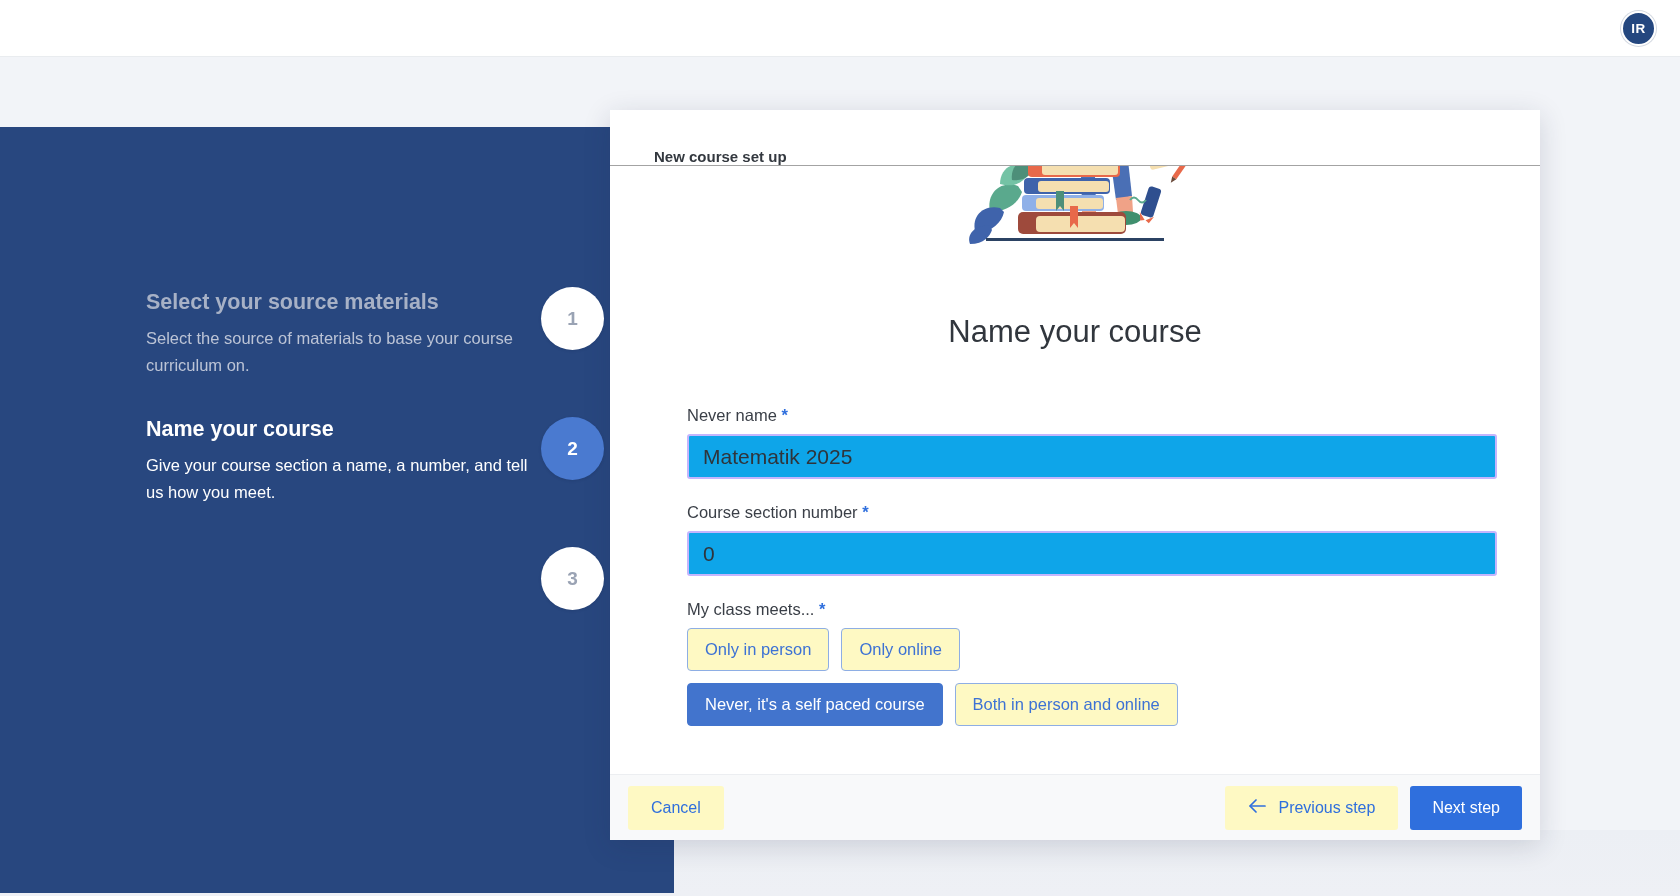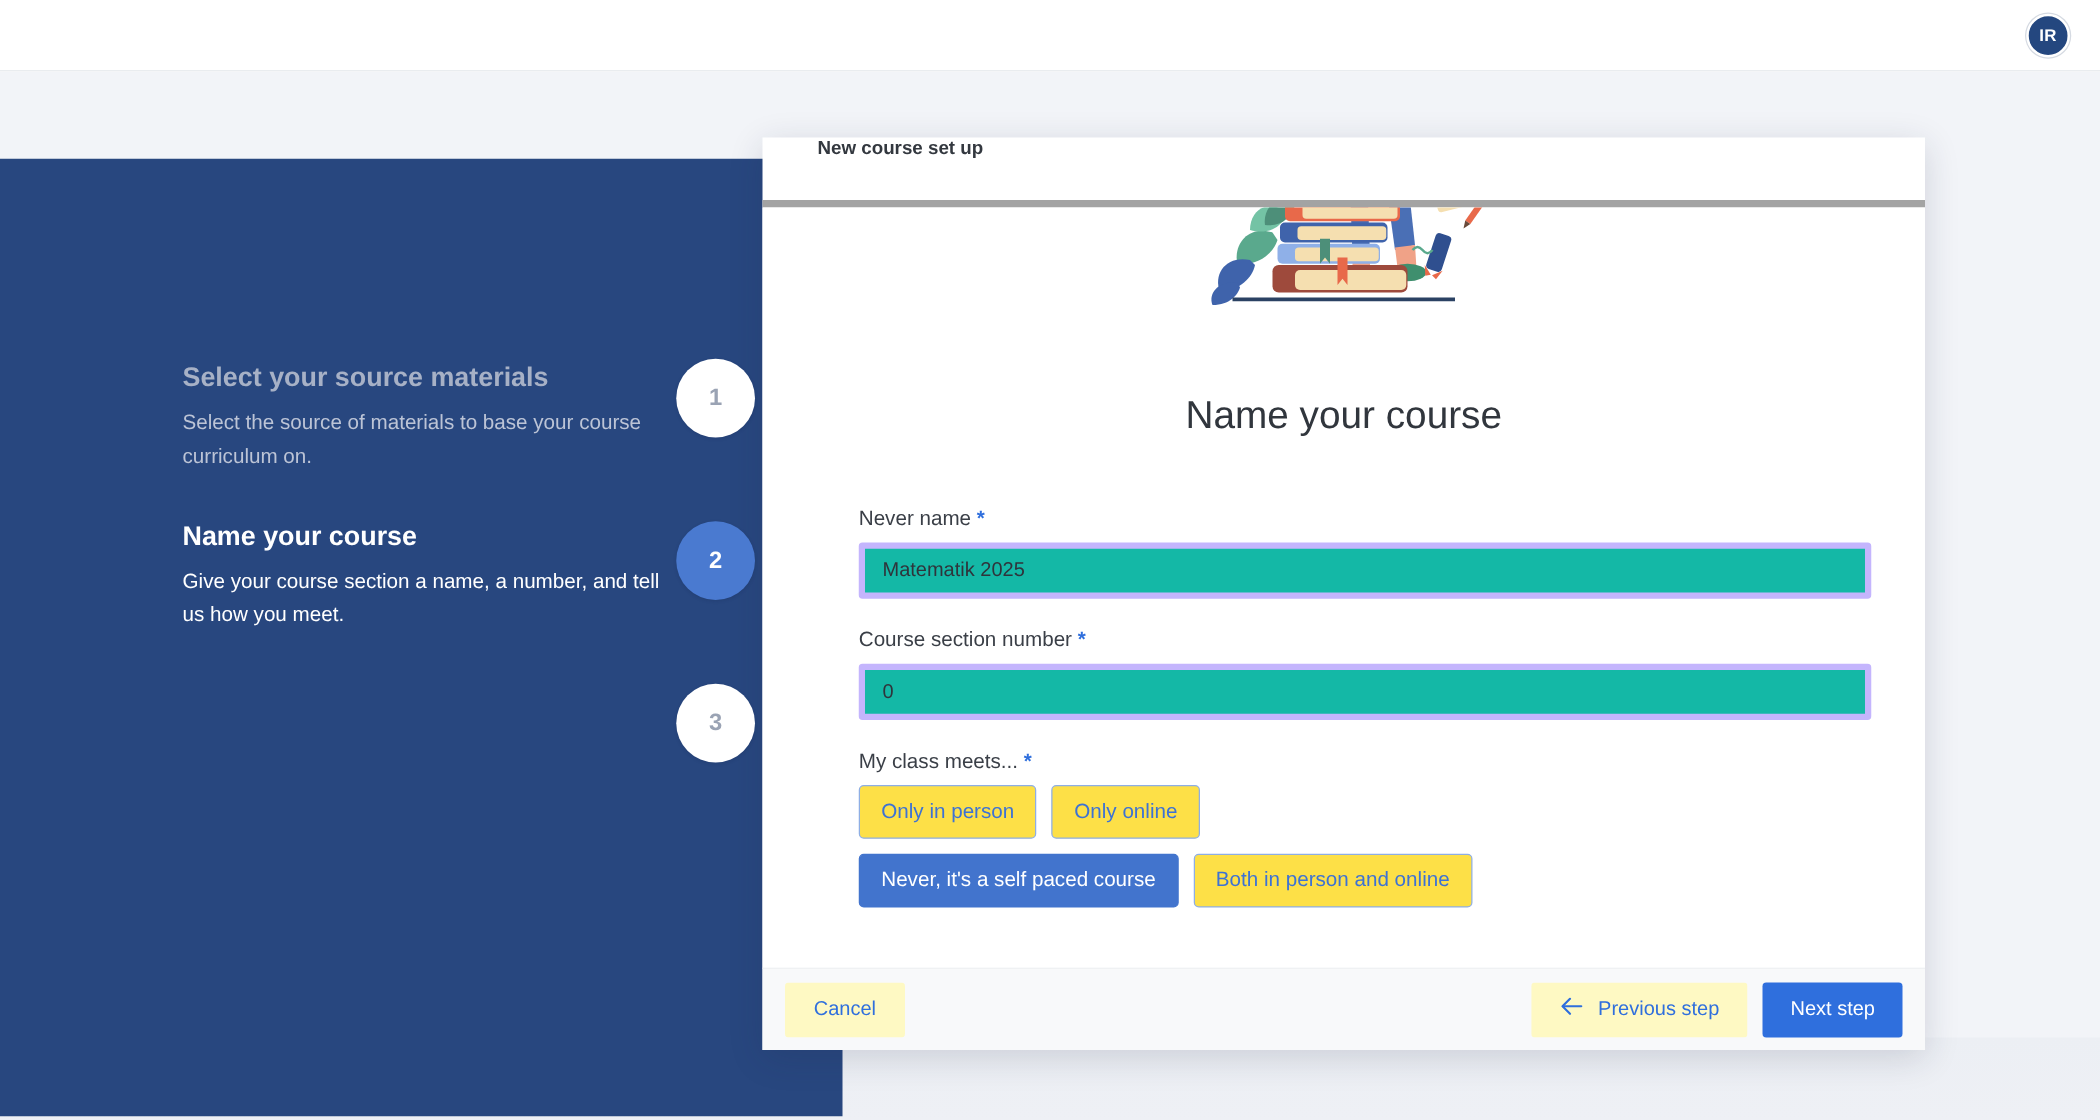--- a/index.html
+++ b/index.html
@@ -127,23 +127,23 @@
     background: #ffffff;
     box-shadow: 0 6px 26px rgba(30,40,70,0.16);
     z-index: 20;
     display: flex;
     flex-direction: column;
   }
   .modal-header {
     height: 56px;
     flex: none;
     display: flex;
-    align-items: flex-start;
+    align-items: flex-end;
     padding-left: 44px;
-    border-bottom: 6px solid #a3a3a3;
+    border-bottom: 1px solid #a3a3a3;
     font-size: 15px;
     font-weight: bold;
     color: #33383f;
   }
   .modal-body {
     flex: 1 1 auto;
     position: relative;
     overflow: hidden;
     background: #ffffff;
   }
@@ -180,48 +180,48 @@
     font-size: 16.5px;
     color: #3a3f47;
     margin-bottom: 9px;
     display: block;
   }
   .req { color: #2f6fdd; font-weight: bold; }
 
   .text-input {
     width: 100%;
     height: 45px;
-    border: 5px solid #c4b5fd;
+    border: 2px solid #c4b5fd;
     border-radius: 3px;
     padding: 0 14px;
-    font-size: 16px;
+    font-size: 21px;
     color: #2f343b;
     font-family: "Liberation Sans", sans-serif;
-    background: #14b8a6;
+    background: #0ea5e9;
     outline: none;
   }
 
   .choice-label {
     font-size: 16.5px;
     color: #3a3f47;
     margin-bottom: 9px;
     display: block;
   }
   .choices {
     display: flex;
     flex-wrap: wrap;
     gap: 12px;
     max-width: 520px;
   }
   .choice {
     height: 43px;
     padding: 0 17px;
     border: 1px solid #8eaee4;
     border-radius: 4px;
-    background: #fde047;
+    background: #fef9c3;
     color: #3d72d4;
     font-size: 16.5px;
     font-family: "Liberation Sans", sans-serif;
     cursor: pointer;
     display: flex;
     align-items: center;
     white-space: nowrap;
   }
   .choice.selected {
     background: #4274cd;

